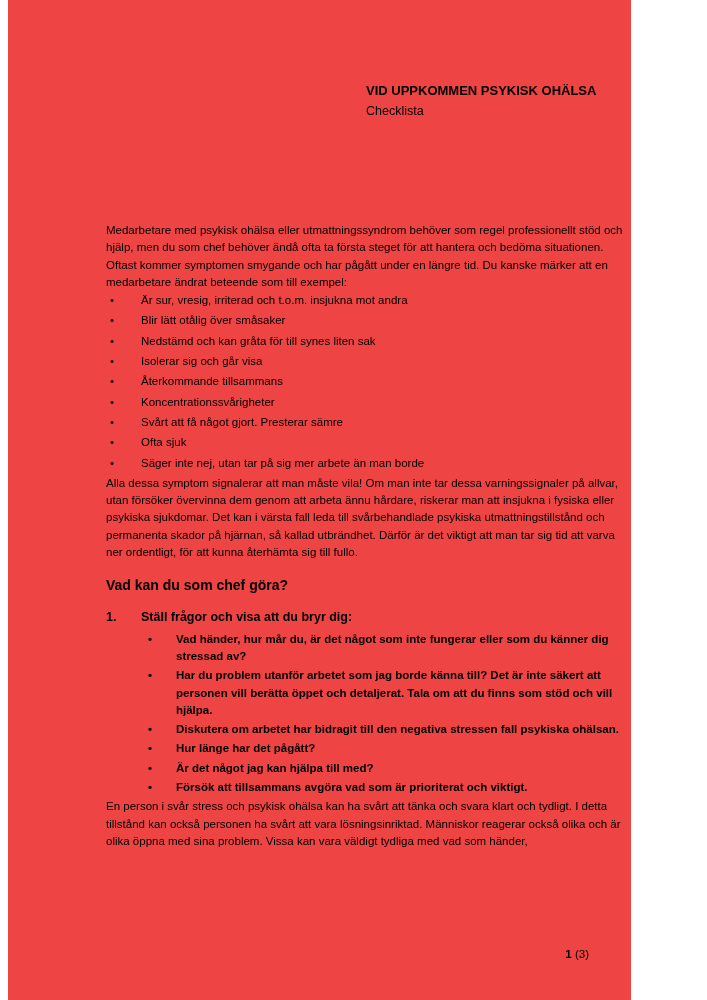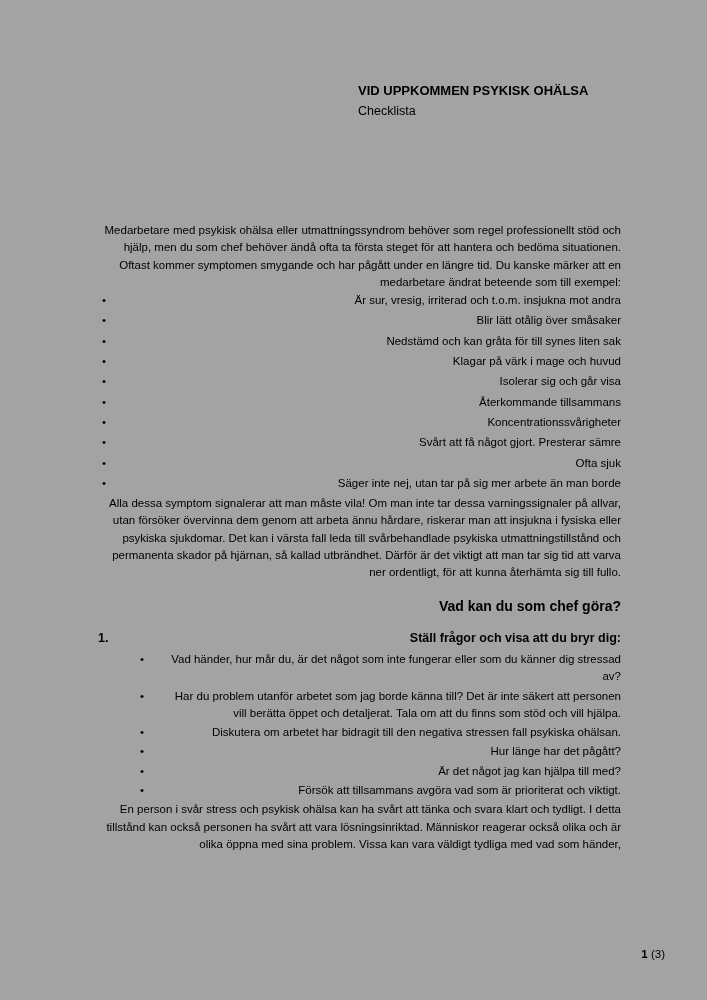--- a/index.html
+++ b/index.html
@@ -4,23 +4,24 @@
 <style>
   * { box-sizing: border-box; margin: 0; padding: 0; }
   html, body { background: #ffffff; }
   body {
     width: 707px; height: 1000px;
     font-family: "Liberation Sans", sans-serif;
     color: #000000;
   }
   .page {
     position: relative;
-    width: 707px; height: 1000px;
-    background: #a3a3a3;
+    width: 623px; height: 1000px;
+    background: #ef4444;
     overflow: hidden;
+    margin-left: 8px;
   }
 
   
   .doc-header {
     position: absolute;
     left: 358px; top: 80px;
     width: 280px;
   }
   .doc-title {
     font-size: 13px;
@@ -34,21 +35,20 @@
   }
 
   
   .content {
     position: absolute;
     left: 98px; top: 0;
     width: 523px;
     padding-top: 222px;
     font-size: 11.5px;
     line-height: 17.3px;
-    text-align: right;
   }
   .content p { margin: 0; }
   .p-gap      { margin-top: 4px; }
   .p-gap-lg   { margin-top: 9px; }
 
   ul.bullets {
     list-style: none;
     margin: 1px 0 0 0;
   }
   ul.bullets li {
@@ -58,20 +58,21 @@
   }
   ul.bullets li::before {
     content: "\2022";
     position: absolute;
     left: 4px; top: 0;
   }
   ul.sub-bullets { margin-top: 4px; }
   ul.sub-bullets li {
     padding-left: 70px;
     margin-bottom: 2px;
+    font-weight: bold;
   }
   ul.sub-bullets li::before { left: 42px; }
 
   .section-heading {
     margin-top: 14px;
     font-size: 14px;
     font-weight: bold;
     line-height: 20px;
   }
   .step-heading {
@@ -112,21 +113,20 @@
   <div class="content">
 
     <p>Medarbetare med psykisk ohälsa eller utmattningssyndrom behöver som regel professionellt stöd och hjälp, men du som chef behöver ändå ofta ta första steget för att hantera och bedöma situationen.</p>
 
     <p class="p-gap">Oftast kommer symptomen smygande och har pågått under en längre tid. Du kanske märker att en medarbetare ändrat beteende som till exempel:</p>
 
     <ul class="bullets">
       <li>Är sur, vresig, irriterad och t.o.m. insjukna mot andra</li>
       <li>Blir lätt otålig över småsaker</li>
       <li>Nedstämd och kan gråta för till synes liten sak</li>
-      <li>Klagar på värk i mage och huvud</li>
       <li>Isolerar sig och går visa</li>
       <li>Återkommande tillsammans</li>
       <li>Koncentrationssvårigheter</li>
       <li>Svårt att få något gjort. Presterar sämre</li>
       <li>Ofta sjuk</li>
       <li>Säger inte nej, utan tar på sig mer arbete än man borde</li>
     </ul>
 
     <p class="p-gap-lg">Alla dessa symptom signalerar att man måste vila! Om man inte tar dessa varningssignaler på allvar, utan försöker övervinna dem genom att arbeta ännu hårdare, riskerar man att insjukna i fysiska eller psykiska sjukdomar. Det kan i värsta fall leda till svårbehandlade psykiska utmattningstillstånd och permanenta skador på hjärnan, så kallad utbrändhet. Därför är det viktigt att man tar sig tid att varva ner ordentligt, för att kunna återhämta sig till fullo.</p>
 

